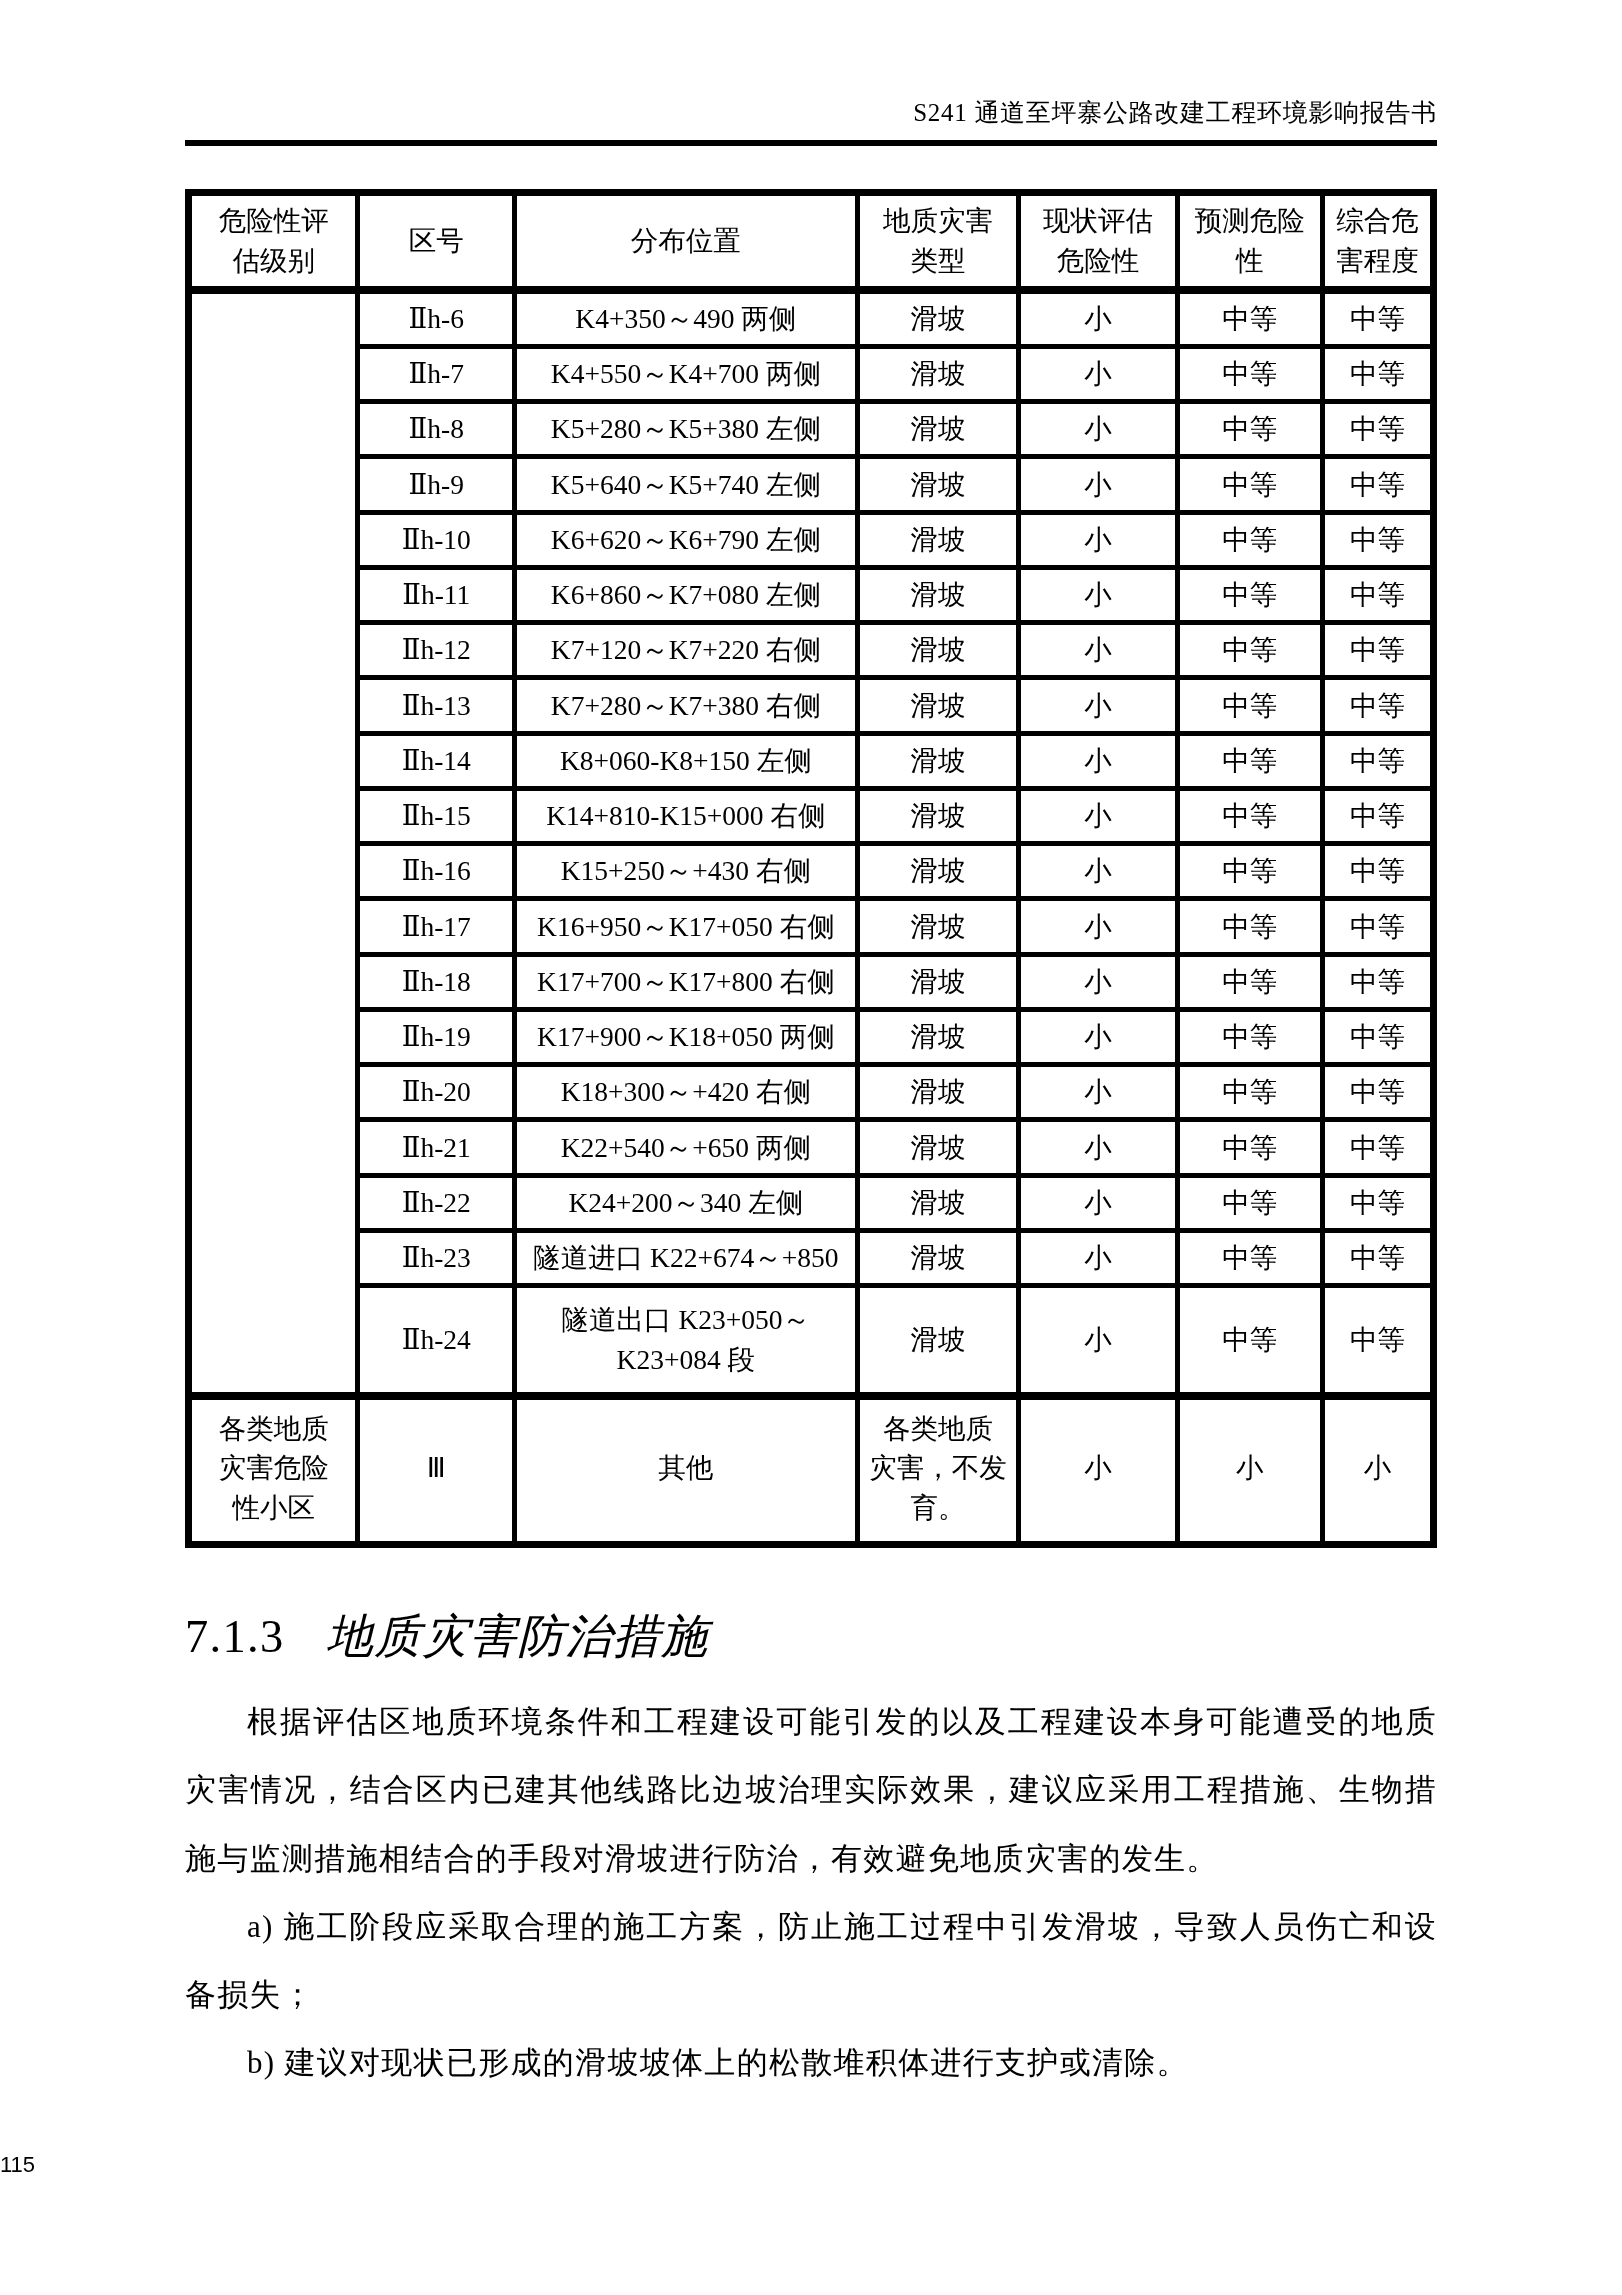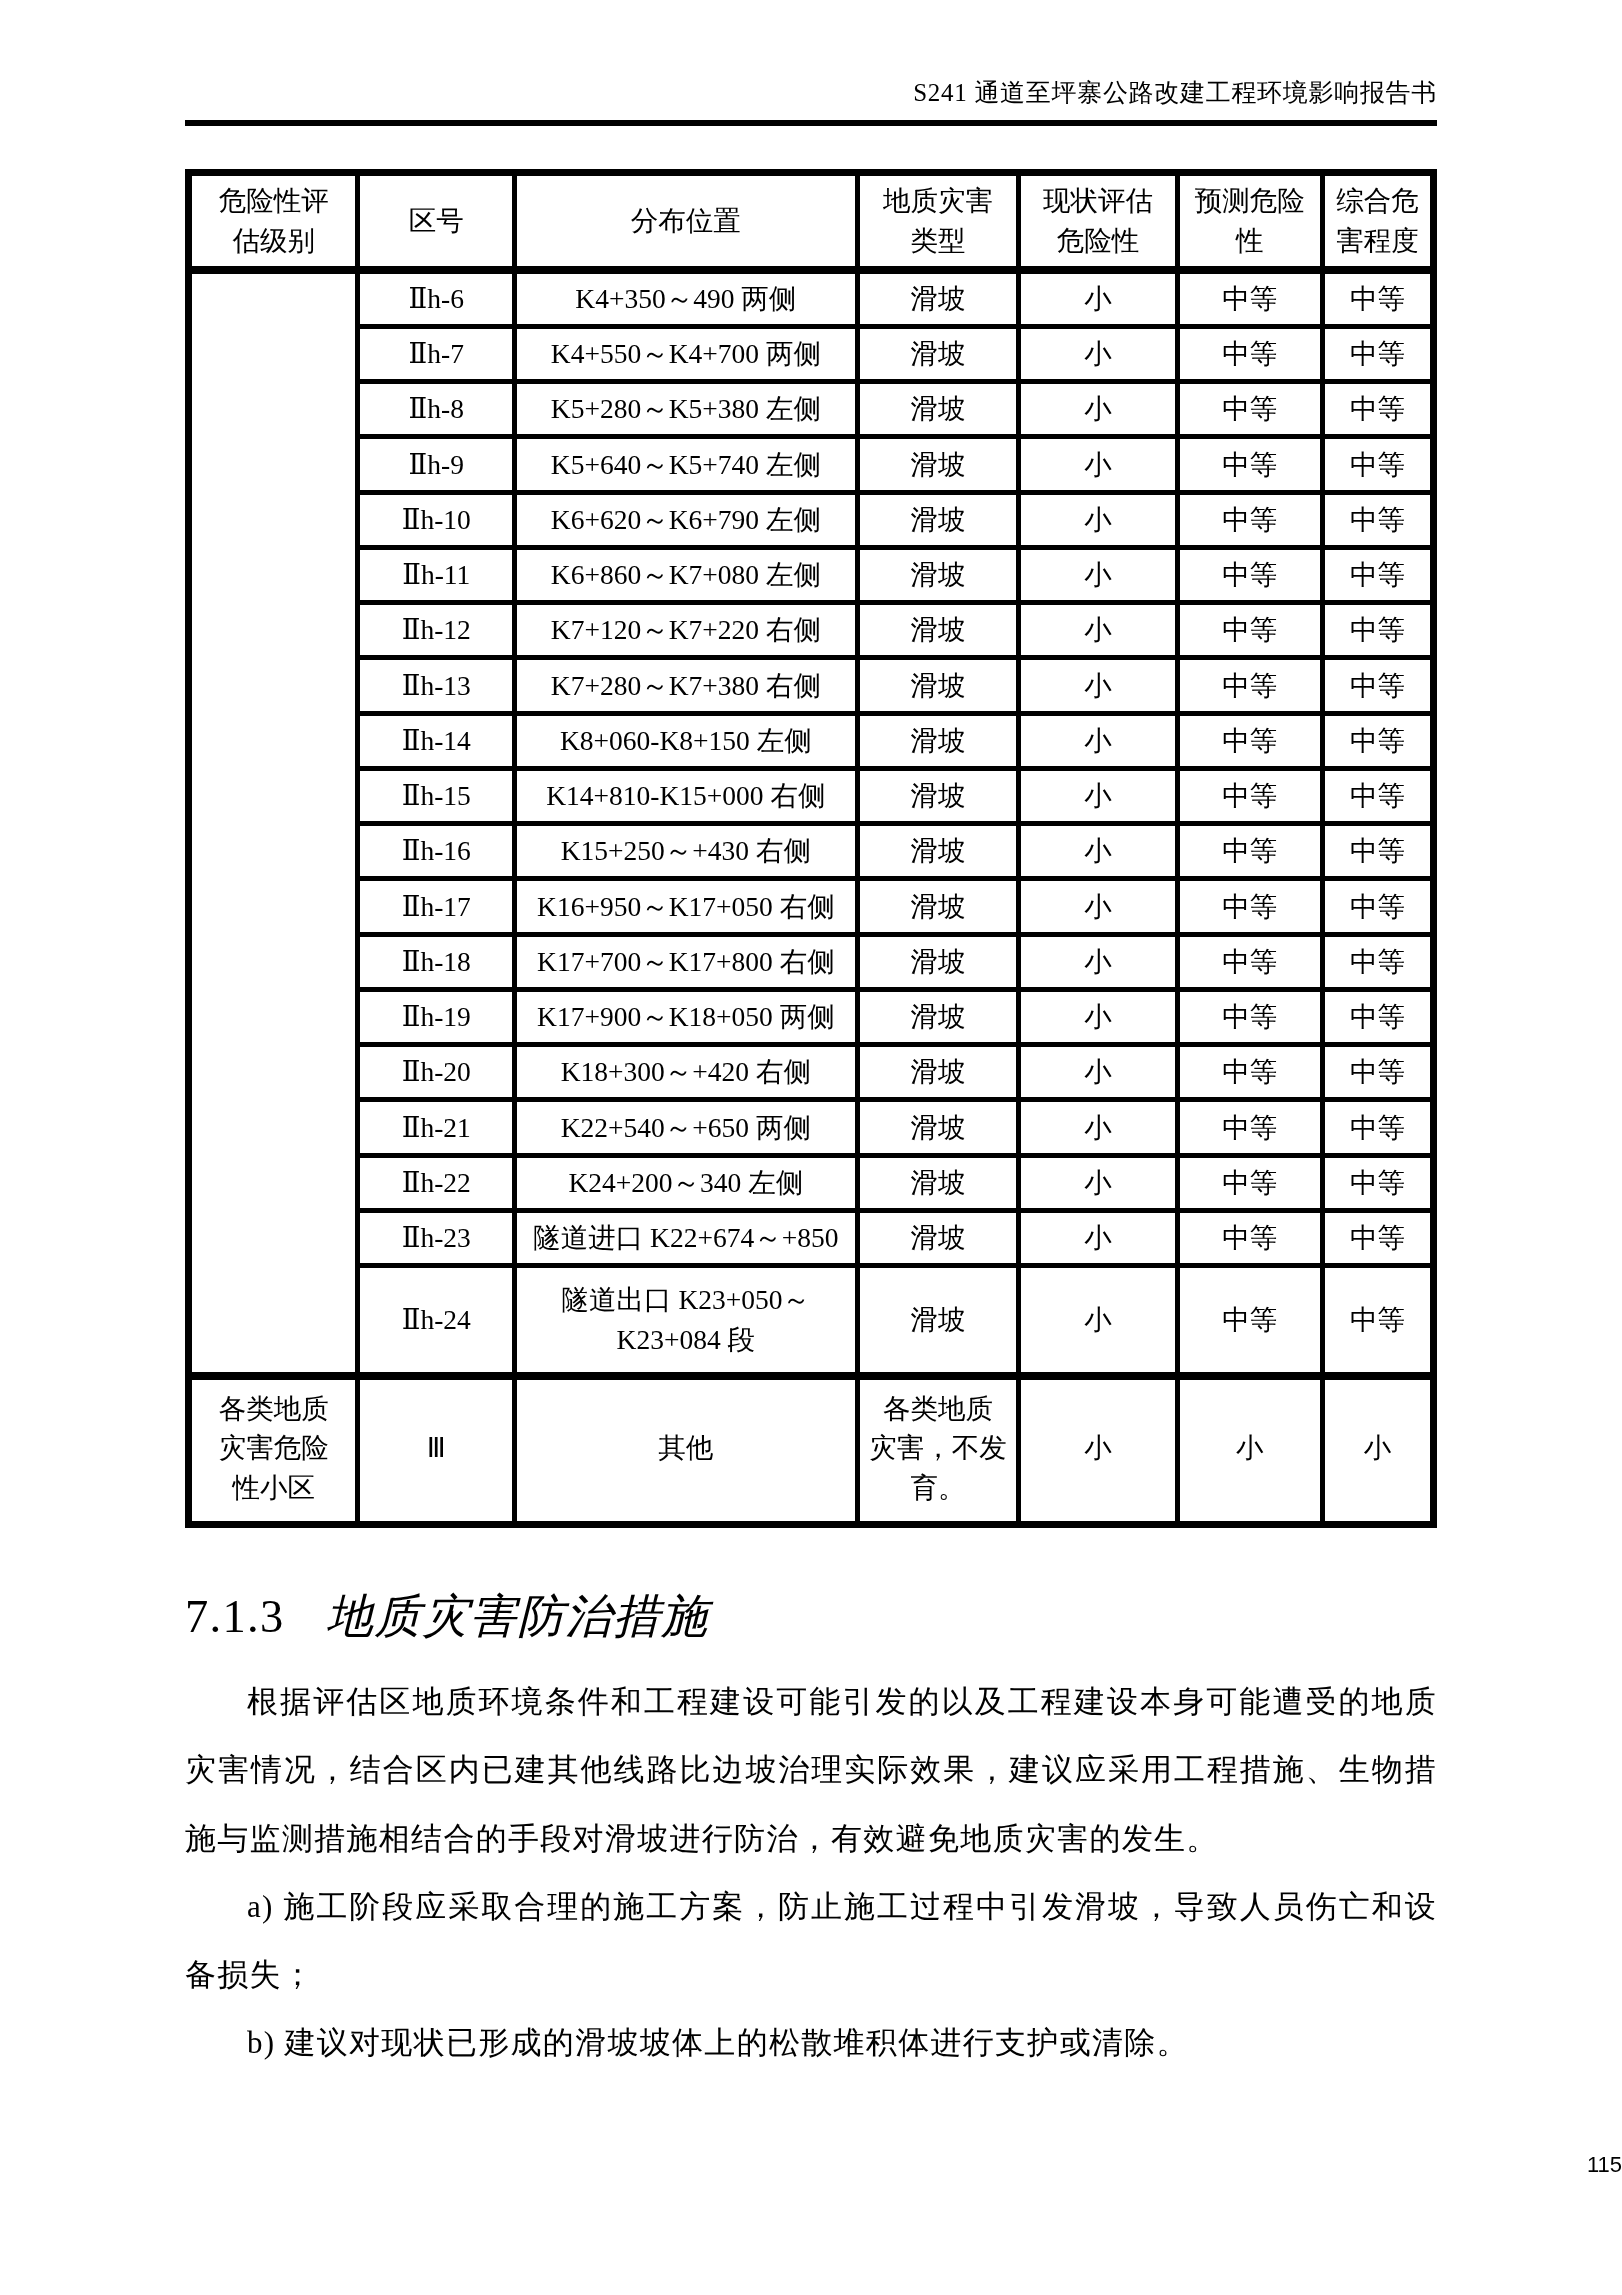--- a/index.html
+++ b/index.html
@@ -10,21 +10,21 @@
     margin: 0 auto;
     background: #ffffff;
     color: #000;
     font-family: "Liberation Serif", "DejaVu Serif", serif;
     overflow: hidden;
   }
   .content { padding: 0 185px; }
 
   
   .doc-header {
-    padding-top: 76px;
+    padding-top: 96px;
     padding-bottom: 10.5px;
     text-align: right;
     font-size: 25px;
     letter-spacing: 0.7px;
     border-bottom: 6.5px solid #000;
   }
 
   
   .report-table {
     width: 100%;
@@ -62,21 +62,21 @@
     margin: 0;
     text-indent: 2em;
     text-align: justify;
   }
 
   .page-number {
     position: absolute;
     left: 0;
     right: 0;
     top: 2152px;
-    text-align: right;
+    text-align: left;
     font-family: "Liberation Sans", "DejaVu Sans", sans-serif;
     font-size: 22px;
   }
 </style>
 </head>
 <body>
 
 <div class="page">
   <div class="content">
 

